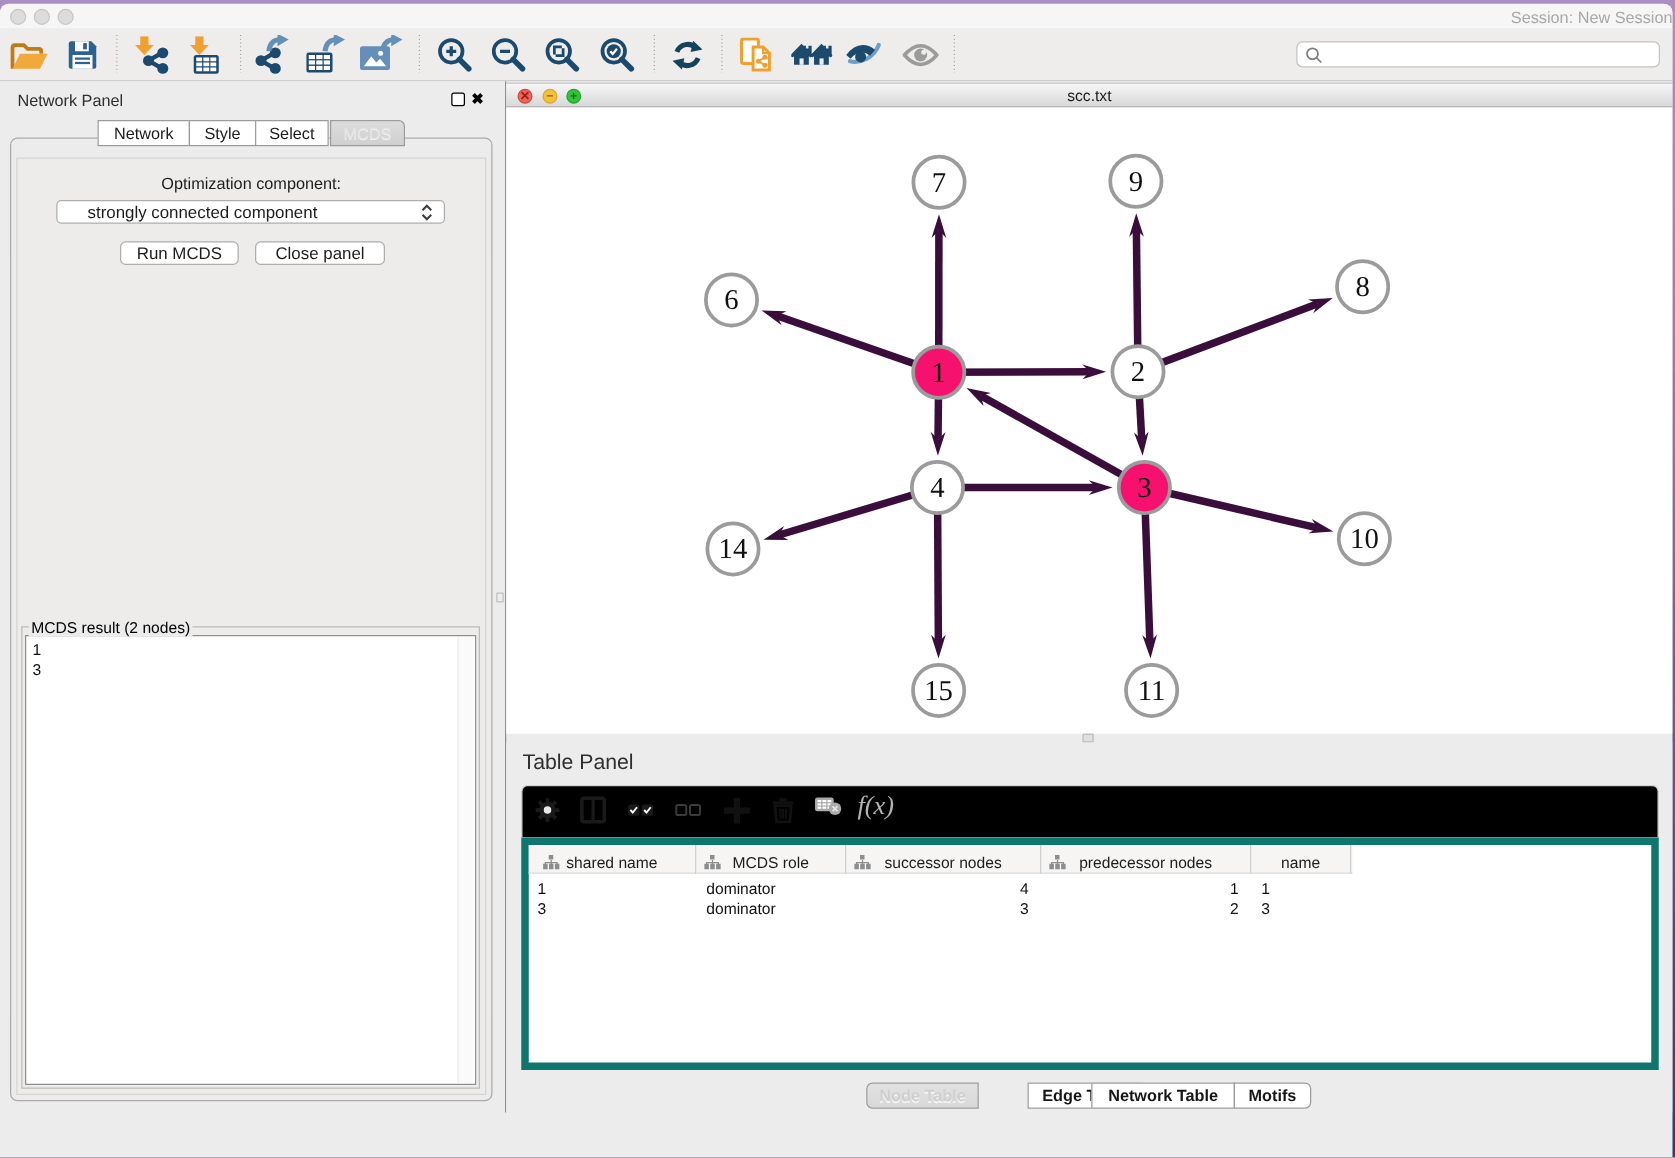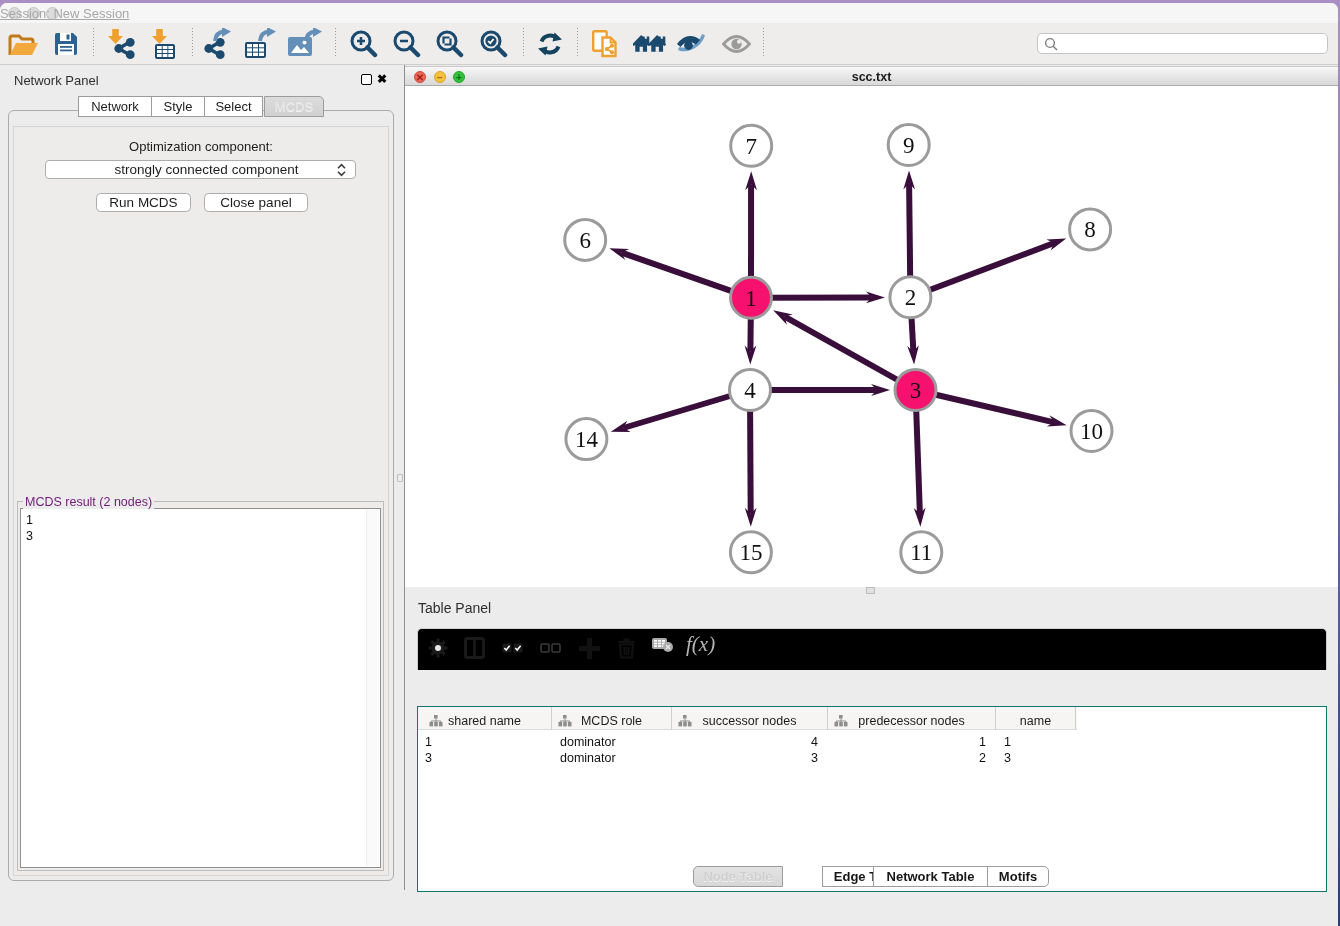--- a/index.html
+++ b/index.html
@@ -3,56 +3,56 @@
 <meta charset="utf-8">
 <style>
   * { margin:0; padding:0; box-sizing:border-box; }
   html,body { width:1340px; height:926px; overflow:hidden; }
   body { font-family:"Liberation Sans", sans-serif; background:linear-gradient(180deg,#a98fc4 0%,#8f7cb4 30%,#4c5a92 70%,#27406e 100%); position:relative; }
   .abs { position:absolute; }
   #win { position:absolute; left:0; top:3px; right:2px; bottom:0; background:#ececec; border-radius:7px 7px 0 0; overflow:hidden; }
   
   #titlebar { position:absolute; left:0; top:0; right:0; height:21px; background:#f6f6f6; border-bottom:1px solid #dadada; }
   .tl { position:absolute; top:3.5px; width:13px; height:13px; border-radius:50%; background:#dcdcdc; border:1px solid #c6c6c6; }
-  #ttext { position:absolute; top:3px; width:100%; text-align:left; font-size:13px; color:#a7a7a7;text-decoration:underline; }
+  #ttext { position:absolute; top:3px; width:100%; text-align:right; font-size:13px; color:#a7a7a7; }
   
   #toolbar { position:absolute; left:0; top:20px; right:0; height:42px; background:#eeedec; border-bottom:1px solid #cfcecd; }
   .sep { position:absolute; top:5px; height:30px; width:1px; background-image:linear-gradient(#9a9a9a 33%, rgba(0,0,0,0) 0%); background-size:1px 3px; }
   #search { position:absolute; left:1037px; top:10px; width:291px; height:21px; background:#fff; border:1px solid #c4c4c4; border-radius:5px; }
   
   #cp { position:absolute; left:0; top:62px; width:404px; bottom:36px; background:#ececec; }
   #cpline { position:absolute; left:404px; top:62px; width:1px; bottom:36px; background:#8f8f8f; }
   #cphead { position:absolute; left:14px; top:8px; font-size:13px; color:#2e2e2e; }
   .wbtn-sq { position:absolute; top:9px; width:11px; height:11px; border:1.5px solid #000; border-radius:2px; background:#fff; }
   .wbtn-x { position:absolute; top:7px; font-size:12px; font-weight:bold; color:#000; }
   .tab { position:absolute; z-index:3; top:31px; height:21px; background:#fff; border:1px solid #9c9c9c; font-size:13px; color:#1c1c1c; text-align:center; line-height:19px; }
   #tab-mcds { background:linear-gradient(#dcdcdc,#d0d0d0); color:#e3e3e3; text-shadow:0 1px 0 #f2f2f2; border-radius:0 5px 0 0; }
   #cp-panel { position:absolute; left:8px; top:45px; width:386px; bottom:9px; border:1px solid #ababab; border-radius:6px; background:#ececec; }
   #cp-inner { position:absolute; left:4px; top:15px; right:4px; bottom:4px; border:1px solid #d6d4d2; background:#edecea; }
   #optlabel { position:absolute; left:0; top:28px; width:100%; text-align:center; font-size:13px; color:#1c1c1c; }
-  #combo { position:absolute; left:36px; top:49px; width:311px; height:19px; background:#fff; border:1px solid #adadad; border-radius:4px; font-size:13.5px; color:#1c1c1c; line-height:17px; padding-left:12px;text-align:center; }
+  #combo { position:absolute; left:36px; top:49px; width:311px; height:19px; background:#fff; border:1px solid #adadad; border-radius:4px; font-size:13.5px; color:#1c1c1c; line-height:17px; padding-left:24px; }
   .btn { position:absolute; top:82px; height:19px; background:#fff; border:1px solid #adadad; border-radius:4.5px; font-size:13.5px; color:#1c1c1c; text-align:center; line-height:17px; }
   #mcdsbox { position:absolute; left:8px; top:390px; width:367px; height:370px; border:1px solid #bbbbbb; }
   #mcdswhite { position:absolute; left:2px; top:6px; right:2px; bottom:2px; background:#fff; border:1px solid #8f8f8f; }
-  #mcdsleg { position:absolute; left:5px; top:-7px; background:#ececec; padding:0 2px; font-size:12.5px; color:#701a75; }
+  #mcdsleg { position:absolute; left:5px; top:-7px; background:#ececec; padding:0 2px; font-size:12.5px; color:#000000; }
   #mcdsvals { position:absolute; left:5px; top:3px; font-size:12.5px; color:#111; line-height:16px; }
   #mcds-sb { position:absolute; right:1px; top:1px; width:13px; bottom:1px; background:#fafafa; border-left:1px solid #ececec; }
   
   #nw { position:absolute; left:405px; top:62px; width:933px; height:529px; }
   #nwtitle { position:absolute; left:0; top:1px; right:0; height:20px; background:linear-gradient(#f7f7f7,#d8d8d8); border-bottom:1px solid #ababab; border-top:1px solid #c9c9c9; }
   .mac { position:absolute; top:3.5px; width:12px; height:12px; border-radius:50%; font-size:10px; font-weight:bold; text-align:center; line-height:12px; }
-  #nwname { position:absolute; top:3px; width:100%; text-align:center; font-size:12.5px; font-weight:bold; color:#1b1b1b; }
+  #nwname { position:absolute; top:3px; width:100%; text-align:center; font-size:12.5px; font-weight:normal; color:#1b1b1b; }
   #canvas { position:absolute; left:0; top:21px; right:0; height:501px; background:#fff; }
   #canvas svg { position:absolute; left:0; top:0; display:block; }
   #nwgrip { position:absolute; left:461px; top:522px; width:9px; height:7px; background:#e0e0e0; border:1px solid #bdbdbd; }
   
   #tp { position:absolute; left:405px; top:591px; right:0; bottom:36px; background:#ececec; }
-  #tphead { position:absolute; left:13px; top:6px; font-size:14px; color:#2e2e2e; }
+  #tphead { position:absolute; left:13px; top:6px; font-size:17px; color:#2e2e2e; }
   #tp-toolbar { position:absolute; left:12px; top:34px; width:910px; height:42px; background:#000000; border:1px solid #d2d0ce; border-bottom:none; border-radius:5px 5px 0 0; }
-  #tp-table { position:absolute; left:12px; top:76px; width:910px; height:186px; background:#fff; border:1px solid #0f766e;margin-top:36px; }
+  #tp-table { position:absolute; left:12px; top:76px; width:910px; height:186px; background:#fff; border:6px solid #0f766e; }
   #thead { position:absolute; left:0; top:0; width:659px; height:23px; background:#f6f5f4; border-bottom:1px solid #dcdcdc; }
   .th { position:absolute; top:0; height:23px; border-right:1px solid #cfcfcf; font-size:12.5px; color:#1c1c1c; text-align:center; line-height:28px; }
   .td { position:absolute; font-size:12.5px; color:#111; }
   .btab { position:absolute; top:272px; height:21px; background:#fff; border:1px solid #9c9c9c; font-size:13px; font-weight:bold; color:#161616; text-align:center; line-height:19px; }
   
   #status { position:absolute; left:0; bottom:0; right:0; height:36px; background:#ececec; border-top:1px solid #c2c2c2; }
   #listbtn { position:absolute; left:10px; top:7px; width:29px; height:24px; background:#fdfdfd; border:1px solid #9b9b9b; border-radius:2px; }
   #membtn { position:absolute; right:12px; top:7px; width:74px; height:23px; background:#f8f8f8; border:1px solid #9b9b9b; font-size:12.5px; color:#111; line-height:21px; text-align:left; padding-left:26px; }
   #memdot { position:absolute; left:8px; top:5px; width:12px; height:12px; border-radius:50%; background:#1f9639; }
 </style>

